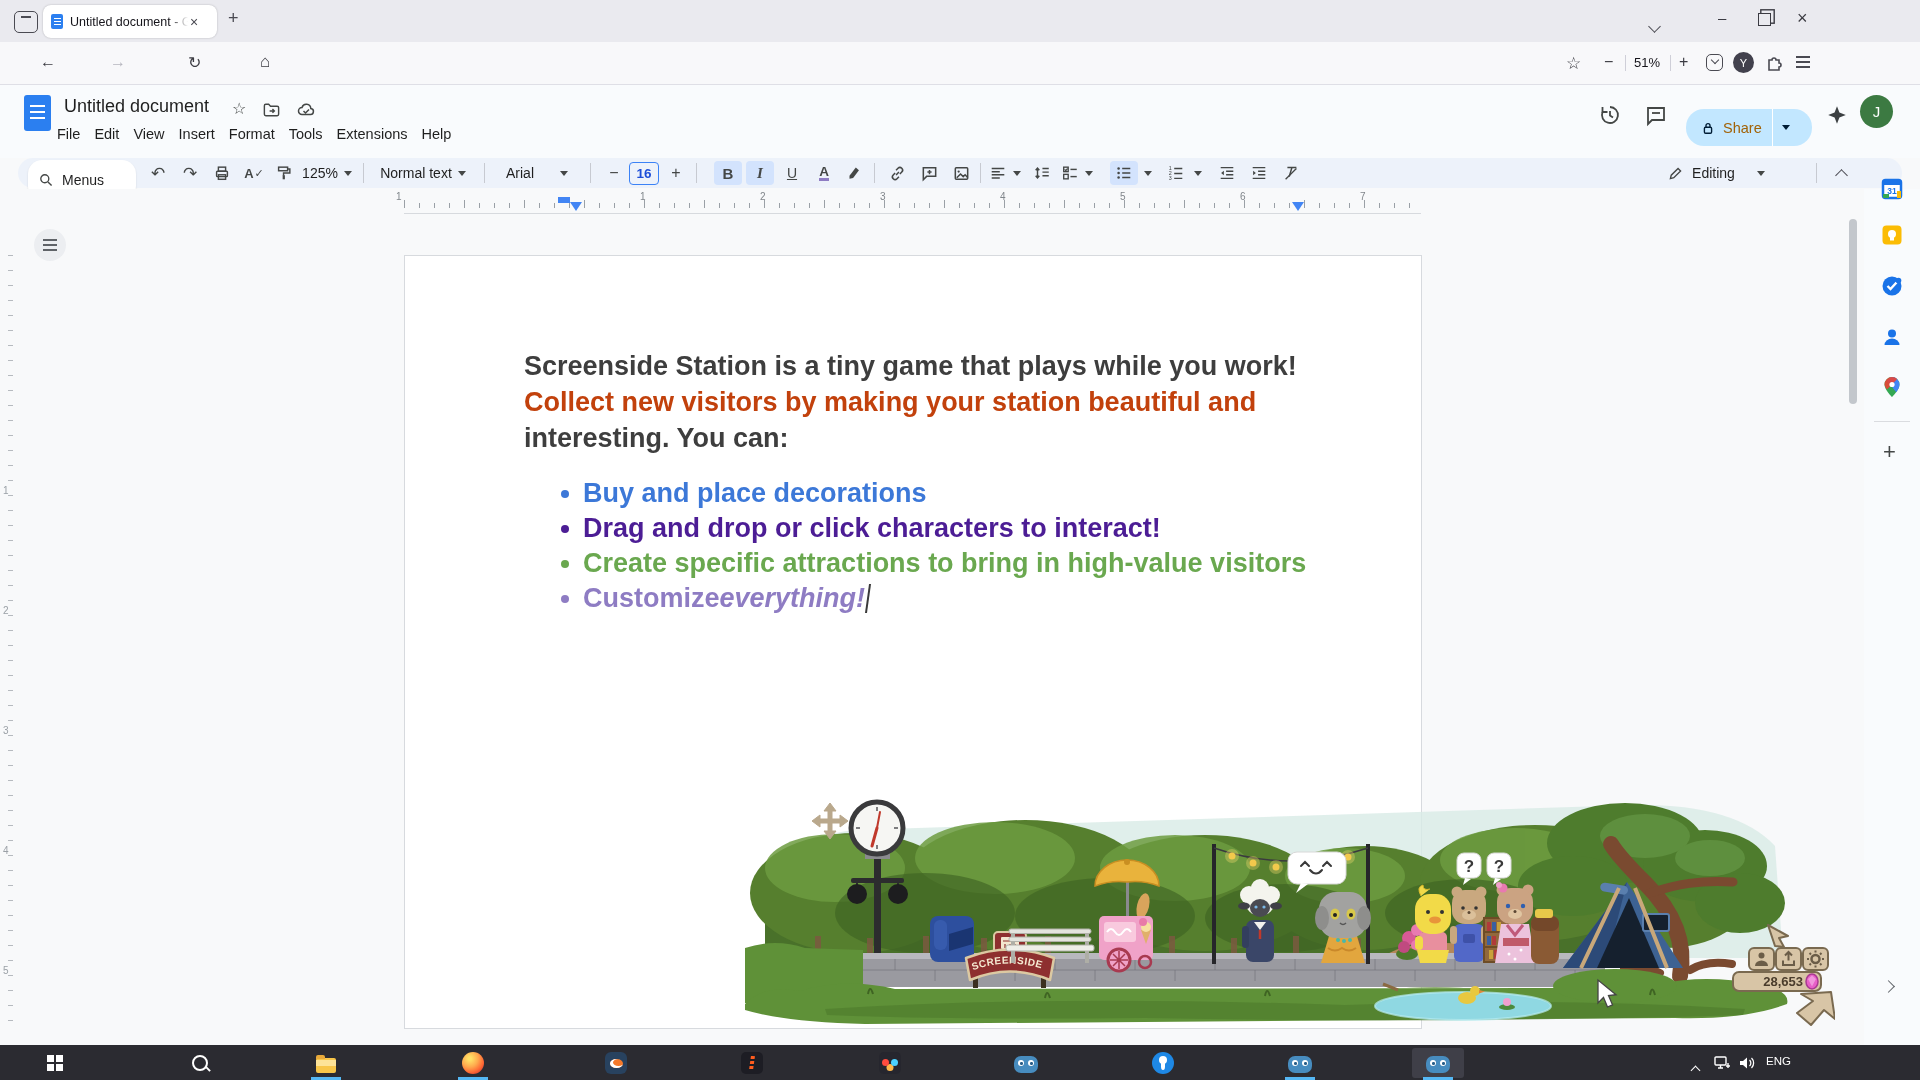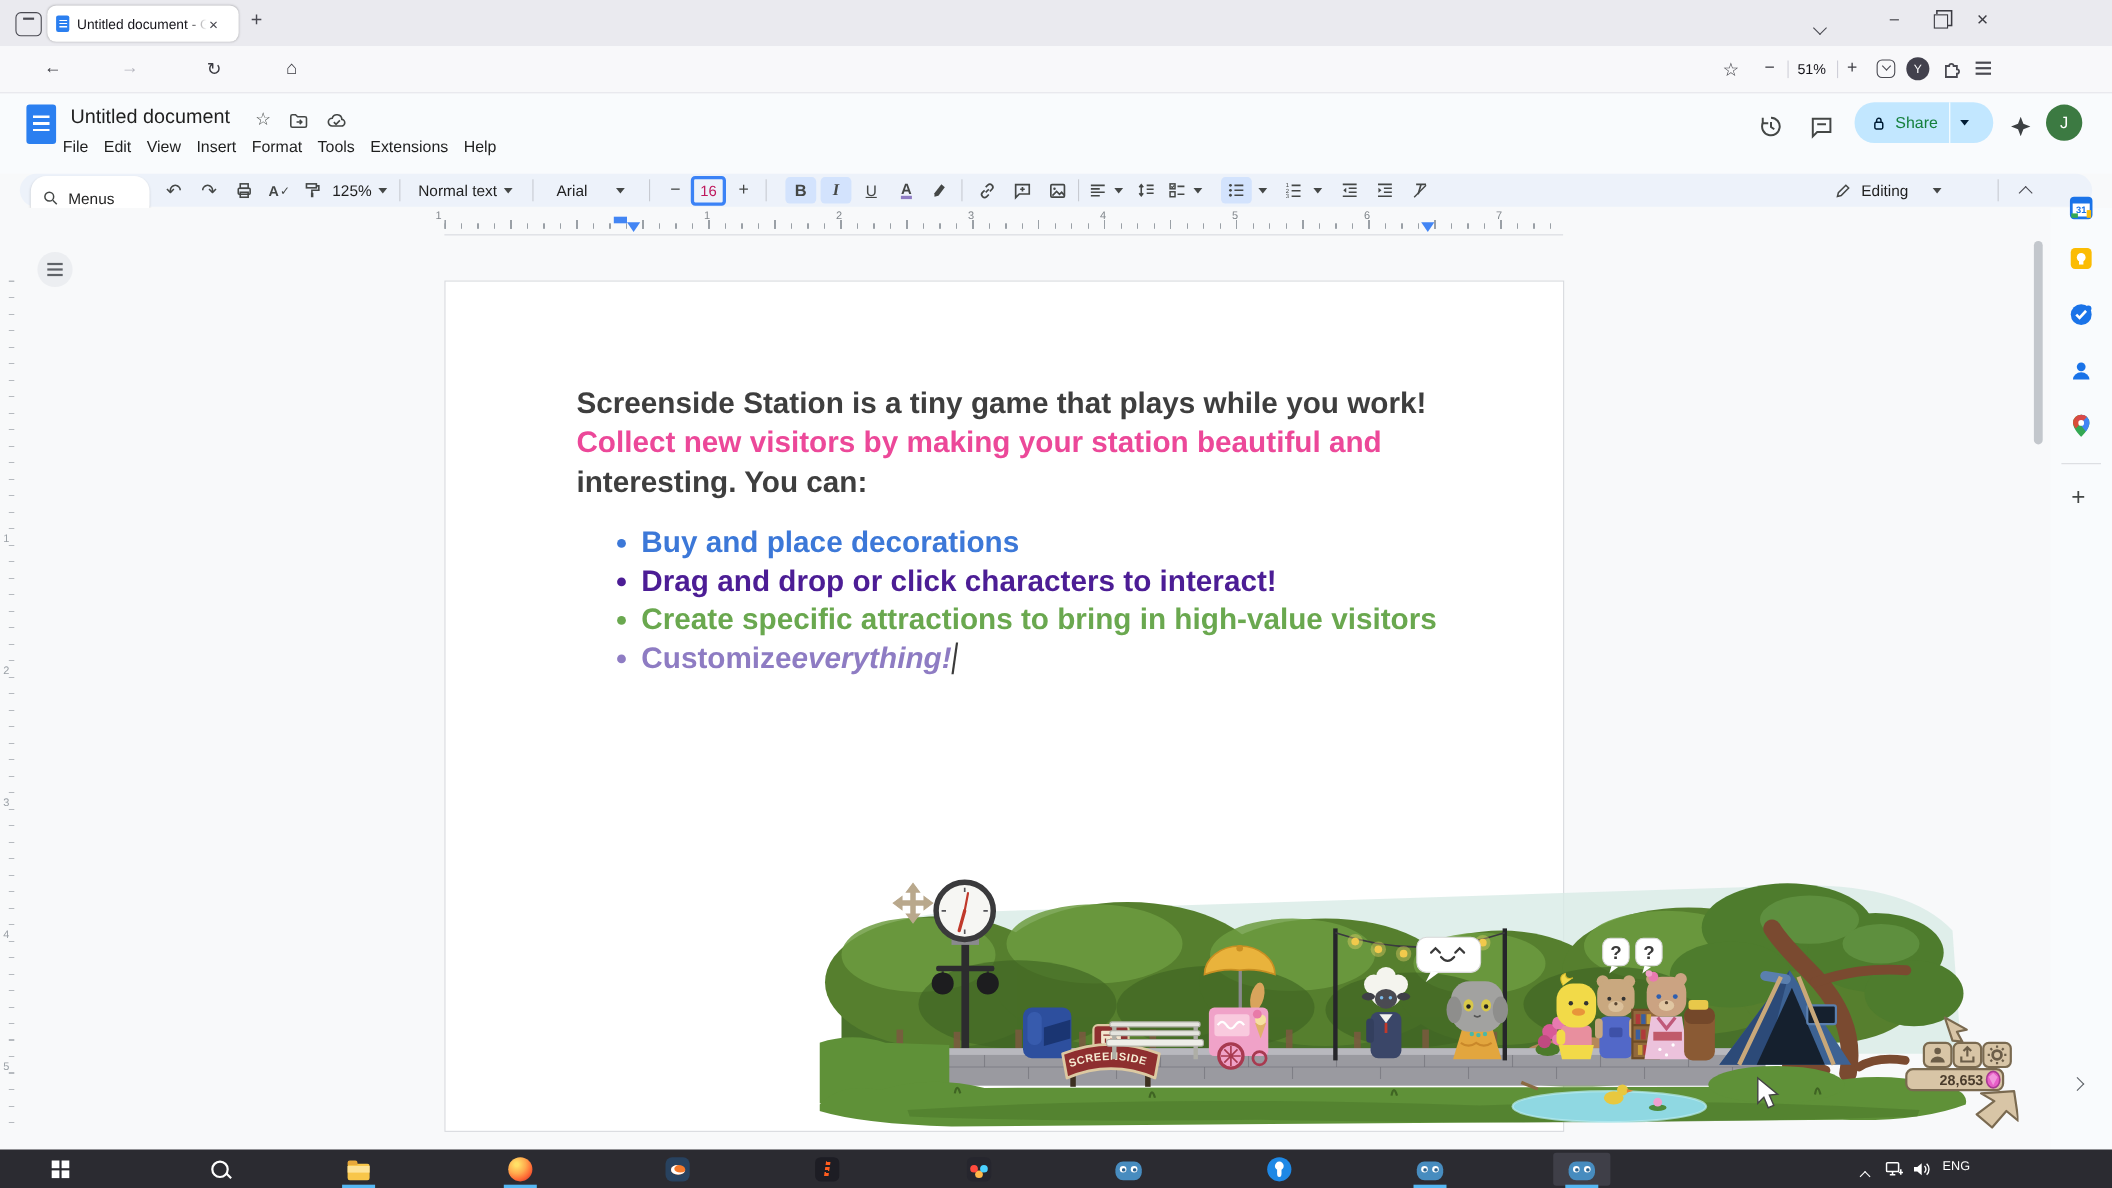--- a/index.html
+++ b/index.html
@@ -24,33 +24,33 @@
   .hamb{display:inline-block;width:14px;height:2px;background:#4a4a52;box-shadow:0 5px 0 #4a4a52,0 -5px 0 #4a4a52;}
   .ycirc{width:21px;height:21px;border-radius:50%;background:#42414d;color:#fff;font-size:11px;display:flex;align-items:center;justify-content:center;}
   
   .dheader{position:absolute;left:0;top:85px;width:1920px;height:73px;background:#f9fbfd;}
   .docs-logo{position:absolute;left:24px;top:10px;width:27px;height:36px;background:#2b7ff0;border-radius:3px;}
   .docs-logo:after{content:"";position:absolute;left:6px;top:10px;width:15px;height:16px;background:repeating-linear-gradient(#fff 0 2.2px,transparent 2.2px 6px);}
   .doc-title{position:absolute;left:64px;top:11px;font-size:18px;color:#1f1f1f;}
   .hico{position:absolute;top:14px;color:#444746;font-size:15px;}
   .menus{position:absolute;left:50px;top:37px;display:flex;}
   .menus span{font-size:14.5px;color:#1f1f1f;padding:4px 7px;border-radius:4px;}
-  .share{position:absolute;left:1686px;top:8px;width:126px;height:37px;background:#c2e7ff;border-radius:18px;display:flex;align-items:center;color:#15803d;text-align:center;}
+  .share{position:absolute;left:1686px;top:24px;width:126px;height:37px;background:#c2e7ff;border-radius:18px;display:flex;align-items:center;color:#a16207;text-align:center;}
   .share .lbl{font-size:14.5px;font-weight:500;margin-left:7px;}
   .share .sep{width:1px;height:37px;background:#fff;margin-left:10px;}
   .avatar{position:absolute;left:1860px;top:10px;width:33px;height:33px;border-radius:50%;background:#3c7a42;color:#fff;font-size:15px;display:flex;align-items:center;justify-content:center;}
   
   .dtoolbar{position:absolute;left:18px;top:158px;width:1884px;height:30px;background:#edf2fa;border-radius:22px;}
   .tbi{position:absolute;top:0;height:30px;display:flex;align-items:center;justify-content:center;color:#444746;}
   .tbtxt{font-size:14px;color:#1f1f1f;}
   .tbdiv{position:absolute;top:5px;width:1px;height:20px;background:#c7cad1;}
   .dd{display:inline-block;width:0;height:0;border-left:4px solid transparent;border-right:4px solid transparent;border-top:5px solid #444746;margin-left:6px;}
   .active-t{background:#d3e3fd;border-radius:4px;}
   .menus-pill{position:absolute;left:10px;top:2px;width:108px;height:40px;background:#fff;border-radius:14px;display:flex;align-items:center;padding-left:10px;box-sizing:border-box;box-shadow:0 1px 2px rgba(0,0,0,.12);}
-  .fsbox{width:28px;height:21px;border:3px solid #3b82f6;border-radius:4px;font-size:13.5px;color:#be185d;display:flex;align-items:center;justify-content:center;}
+  .fsbox{width:28px;height:21px;border:1px solid #3b82f6;border-radius:4px;font-size:13.5px;color:#1d4ed8;display:flex;align-items:center;justify-content:center;font-weight:bold;}
   .bld{font-weight:bold;font-size:15px;}
   .itl{font-style:italic;font-family:"Liberation Serif",serif;font-size:15px;font-weight:bold;}
   .und{text-decoration:underline;font-size:14px;}
   .clrA{font-size:13.5px;font-weight:bold;border-bottom:3px solid #8e7cc3;line-height:13px;}
   
   .content{position:absolute;left:0;top:189px;width:1920px;height:856px;background:#f8f9fa;}
   .page{position:absolute;left:404px;top:66px;width:1016px;height:772px;background:#fff;border:1px solid #d7dade;}
   .hline{font-size:27px;font-weight:bold;color:#3e3e3e;white-space:nowrap;line-height:36px;}
   .brow{position:absolute;display:flex;align-items:center;height:35px;font-size:27px;font-weight:bold;white-space:nowrap;}
   .bdot{width:8px;height:8px;border-radius:50%;background:currentColor;margin-right:14px;}
@@ -385,21 +385,21 @@
     <span class="vnum" style="top:656px;">4</span>
     <span class="vnum" style="top:776px;">5</span>
 
     <div class="outline-btn">
         <span class="ol-ico"></span>
       </div>
 
     <div class="page">
       <div class="abs" style="left:119px;top:92px;">
         <div class="hline" style="color: rgb(62, 62, 62);">Screenside Station is a tiny game that plays while you work!</div>
-        <div class="hline" style="color: #ec4899;">Collect new visitors by making your station beautiful and</div>
+        <div class="hline" style="color: #c2410c;">Collect new visitors by making your station beautiful and</div>
         <div class="hline" style="color: rgb(62, 62, 62);">interesting. You can:</div>
       </div>
       <div class="brow" style="left: 156px; top: 220px; color: rgb(60, 120, 216);">
           <span class="bdot"></span>
           <span>Buy and place decorations</span>
         </div>
       <div class="brow" style="left: 156px; top: 255px; color: #4c1d95;">
           <span class="bdot"></span>
           <span>Drag and drop or click characters to interact!</span>
         </div>

